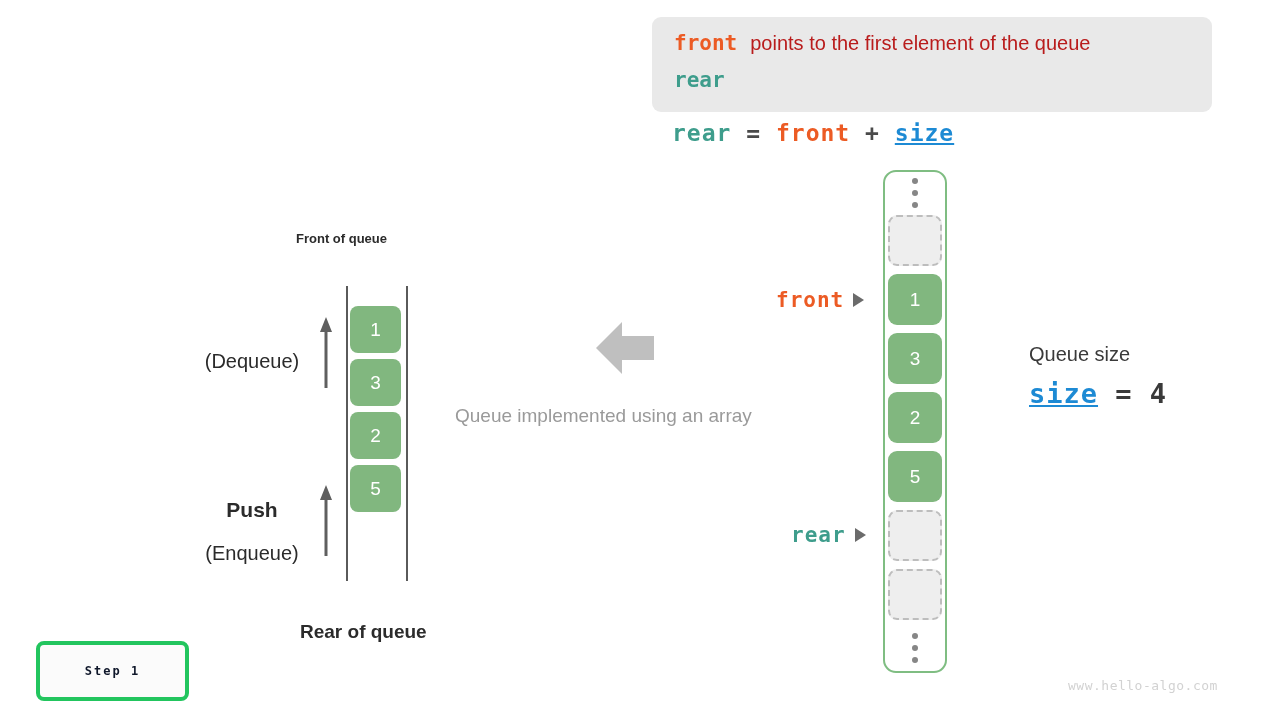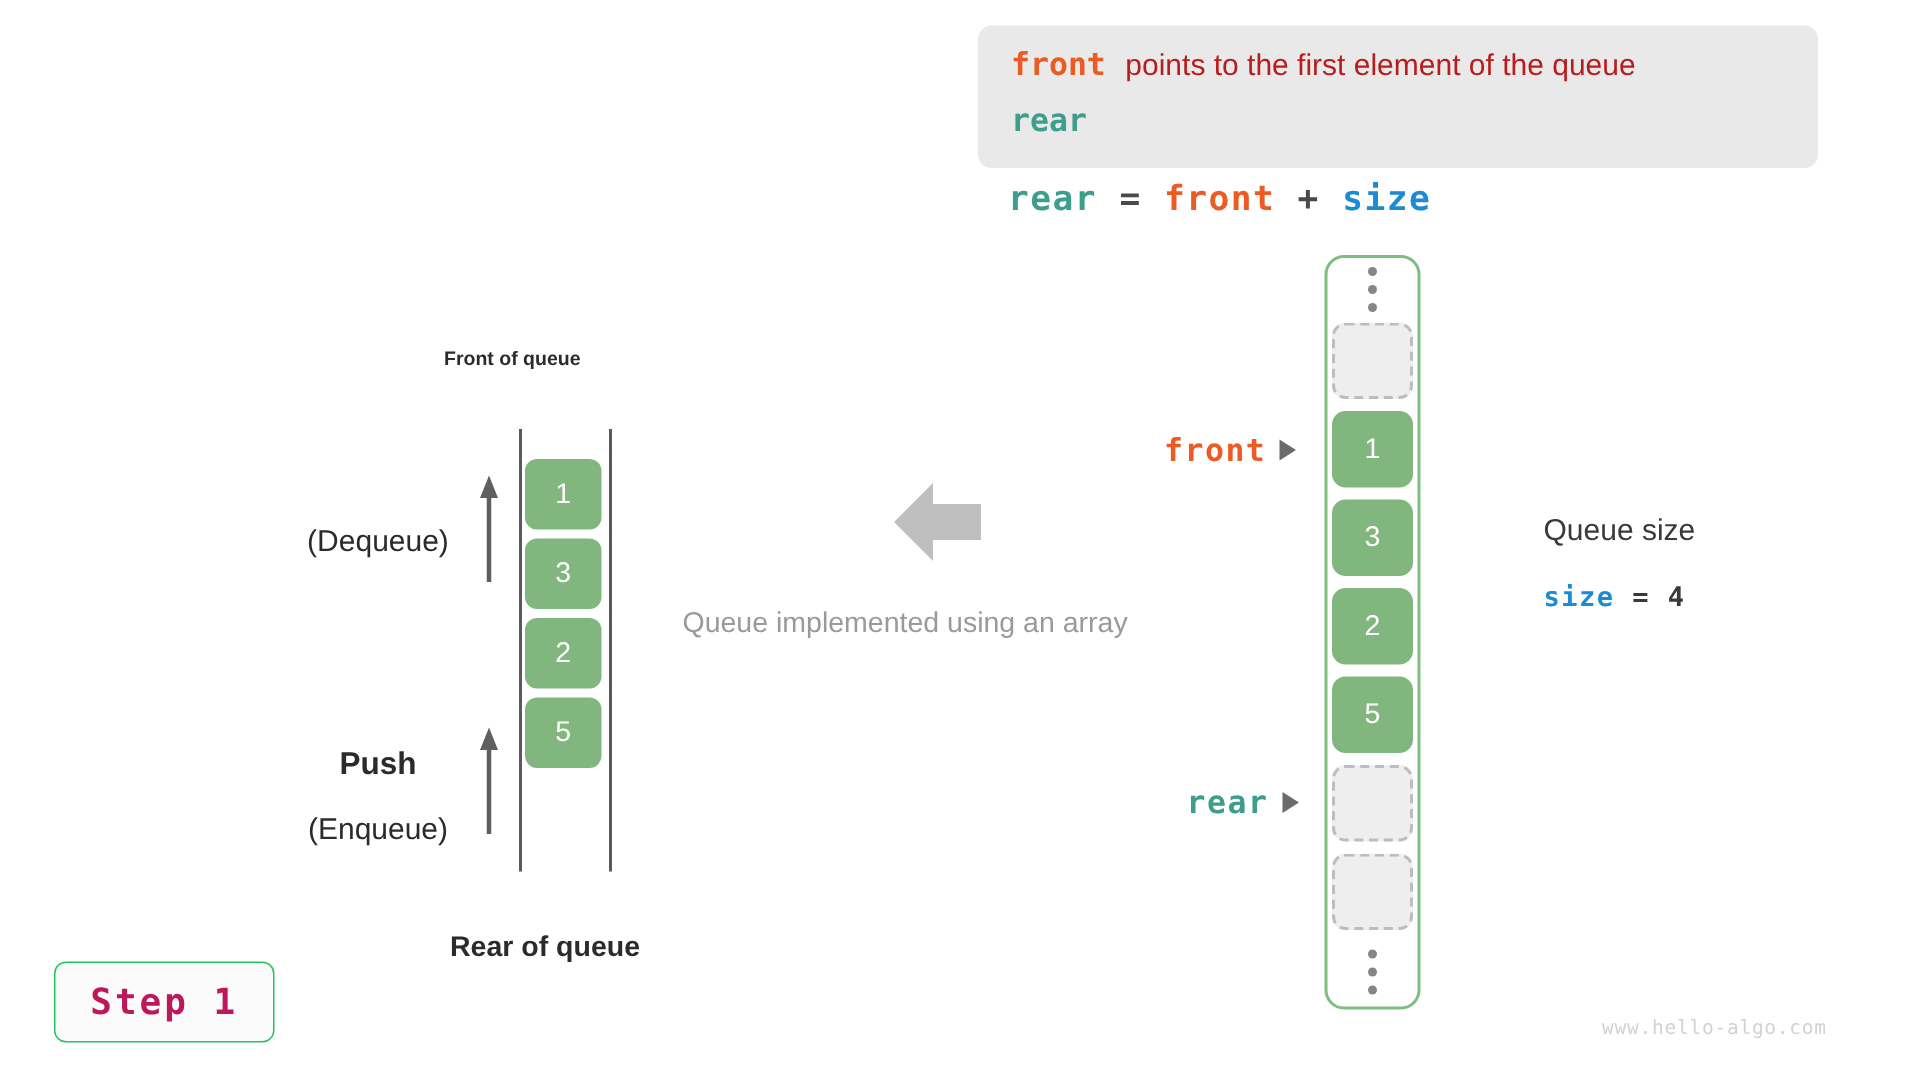--- a/index.html
+++ b/index.html
@@ -32,21 +32,21 @@
     align-items: baseline;
     height: 37px;
     white-space: nowrap;
   }
   .mono {
     font-family: "DejaVu Sans Mono", monospace;
     font-weight: bold;
   }
   .kw-front { color: #ec5b24; }
   .kw-rear  { color: #3e9d8c; }
-  .kw-size  { color: #1d8ad4; }
+  .kw-size  { color: #1d8ad4; text-decoration: underline; }
   .info-kw { font-size: 21px; }
   .info-txt {
     font-size: 20px;
     color: #b91c1c;
     margin-left: 13px;
   }
 
   
   #formula {
     left: 672px;
@@ -200,40 +200,40 @@
   #size-block {
     left: 1029px;
     top: 343px;
     white-space: nowrap;
   }
   #size-caption {
     font-size: 20px;
     color: #3a3a3a;
   }
   #size-expr {
-    margin-top: 22px;
-    font-size: 18px;
+    margin-top: 12px;
+    font-size: 27px;
     letter-spacing: 1px;
   }
   #size-expr .op { color: #3a3a3a; }
 
   
   #step-badge {
     left: 36px;
     top: 641px;
     width: 145px;
     height: 52px;
-    border: 1px solid #22c55e;
+    border: 4px solid #22c55e;
     border-radius: 8px;
     background: #fbfbfb;
     display: flex;
     align-items: center;
     justify-content: center;
-    color: #be185d;
-    font-size: 24px;
+    color: #0f172a;
+    font-size: 12px;
     letter-spacing: 2px;
   }
 
   
   #watermark {
     left: 1068px;
     top: 678px;
     font-family: "DejaVu Sans Mono", monospace;
     font-size: 13px;
     color: #d2d2d2;

